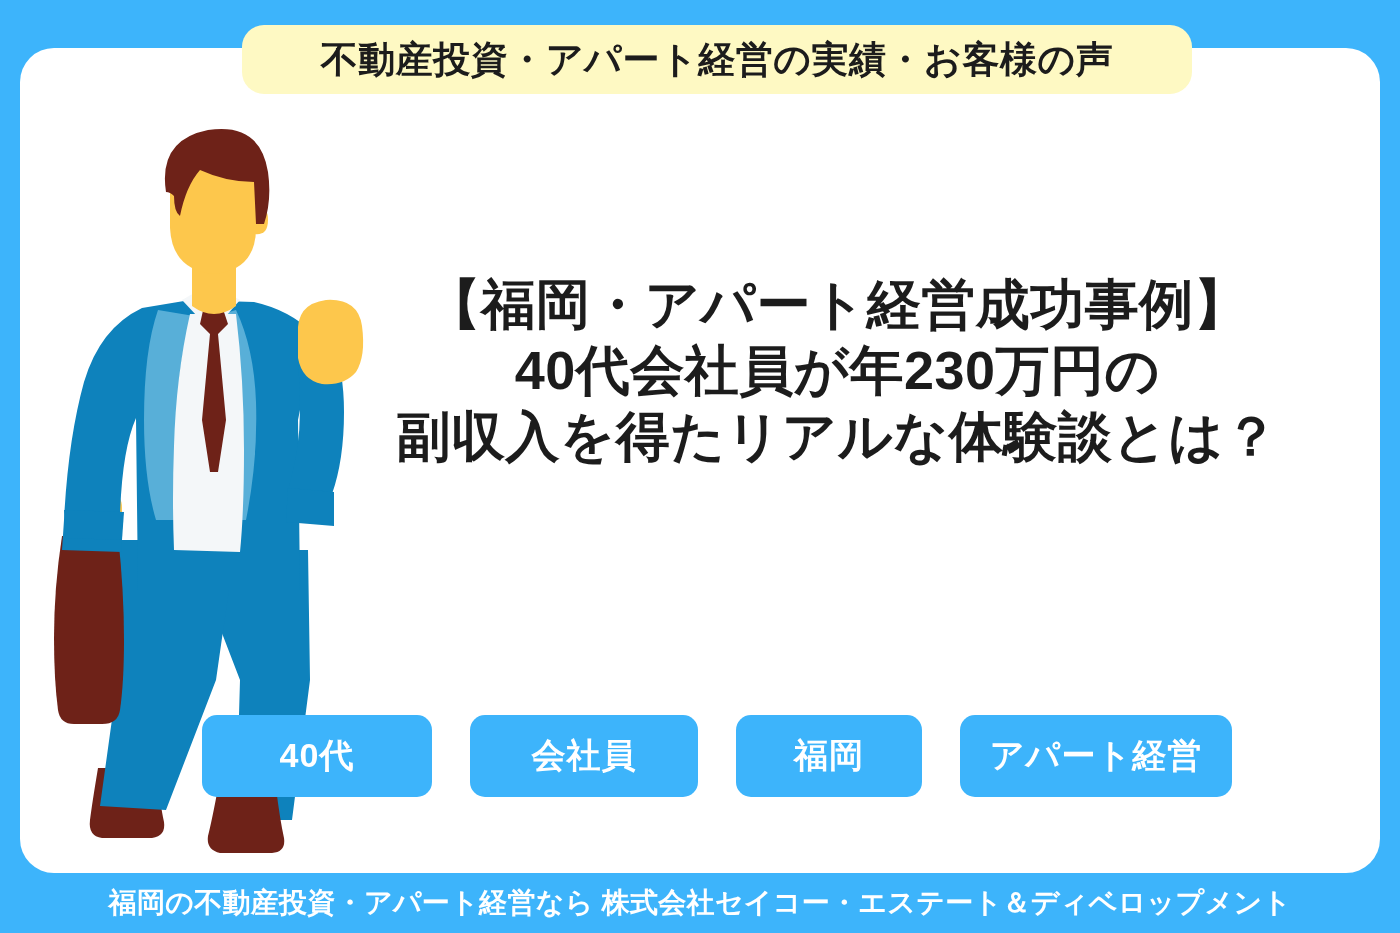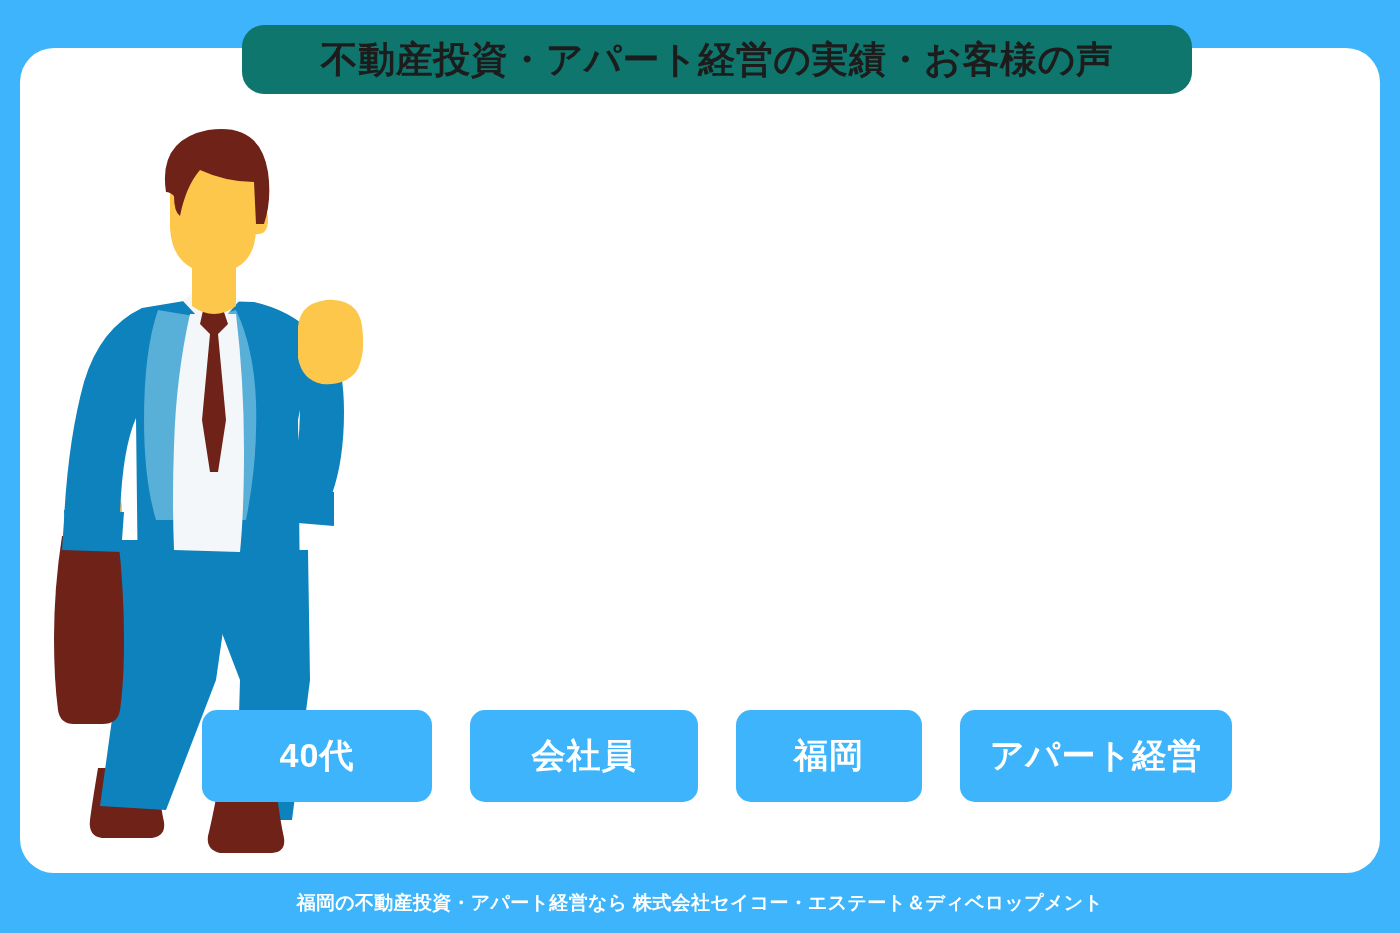--- a/index.html
+++ b/index.html
@@ -32,21 +32,21 @@
     border-radius: 34px;
   }
 
   
   .header-pill {
     position: absolute;
     left: 242px;
     top: 25px;
     width: 950px;
     height: 69px;
-    background: #0f766e;
+    background: #fef9c3;
     border-radius: 22px;
     display: flex;
     align-items: center;
     justify-content: center;
     z-index: 6;
     font-family: Liberation Serif, serif;
   }
   .header-pill-text {
     color: #1c1c1c;
     font-size: 37px;
@@ -81,21 +81,21 @@
     left: 202px;
     top: 714px;
     width: 1030px;
     height: 84px;
     z-index: 7;
     display: flex;
     align-items: center;
     gap: 38px;
   }
   .tag {
-    height: 92px;
+    height: 82px;
     background: #3db4fb;
     border-radius: 15px;
     display: flex;
     align-items: center;
     justify-content: center;
     color: #ffffff;
     font-size: 34px;
     font-weight: bold;
     letter-spacing: 1px;
     white-space: nowrap;
@@ -114,21 +114,21 @@
     top: 873px;
     width: 1400px;
     height: 60px;
     display: flex;
     align-items: center;
     justify-content: center;
     z-index: 5;
   }
   .footer-text {
     color: #ffffff;
-    font-size: 19px;
+    font-size: 28px;
     font-weight: bold;
     letter-spacing: 0.3px;
     white-space: nowrap;
   }
 
   
   .person {
     position: absolute;
     left: 40px;
     top: 120px;
@@ -180,20 +180,25 @@
 
       <path d="M126 72 Q118 20 168 10 Q220 2 228 52 Q232 80 224 104 L216 104 L214 62 Q186 62 160 50 Q146 66 140 96 Q134 92 134 76 Q130 72 126 72 Z" fill="#6e2218"></path>
 
       <path d="M256 228 L292 222 Q304 250 304 292 Q304 340 292 374 L248 370 Q260 330 260 290 Q260 254 256 228 Z" fill="#0e82bc"></path>
       <path d="M248 368 L294 372 L294 406 L246 402 Z" fill="#0e82bc"></path>
 
       <path d="M258 214 Q256 184 286 180 Q318 178 322 206 Q326 236 316 252 Q304 266 282 264 Q262 260 258 238 Z" fill="#fdc74c"></path>
     </svg>
   </div>
 
+  <div class="headline">
+    <span class="headline-line">【福岡・アパート経営成功事例】</span>
+    <span class="headline-line">40代会社員が年230万円の</span>
+    <span class="headline-line">副収入を得たリアルな体験談とは？</span>
+  </div>
 
   <div class="tags">
     <div class="tag w1">
       <span>40代</span>
     </div>
     <div class="tag w2">
       <span>会社員</span>
     </div>
     <div class="tag w4">
       <span>福岡</span>

